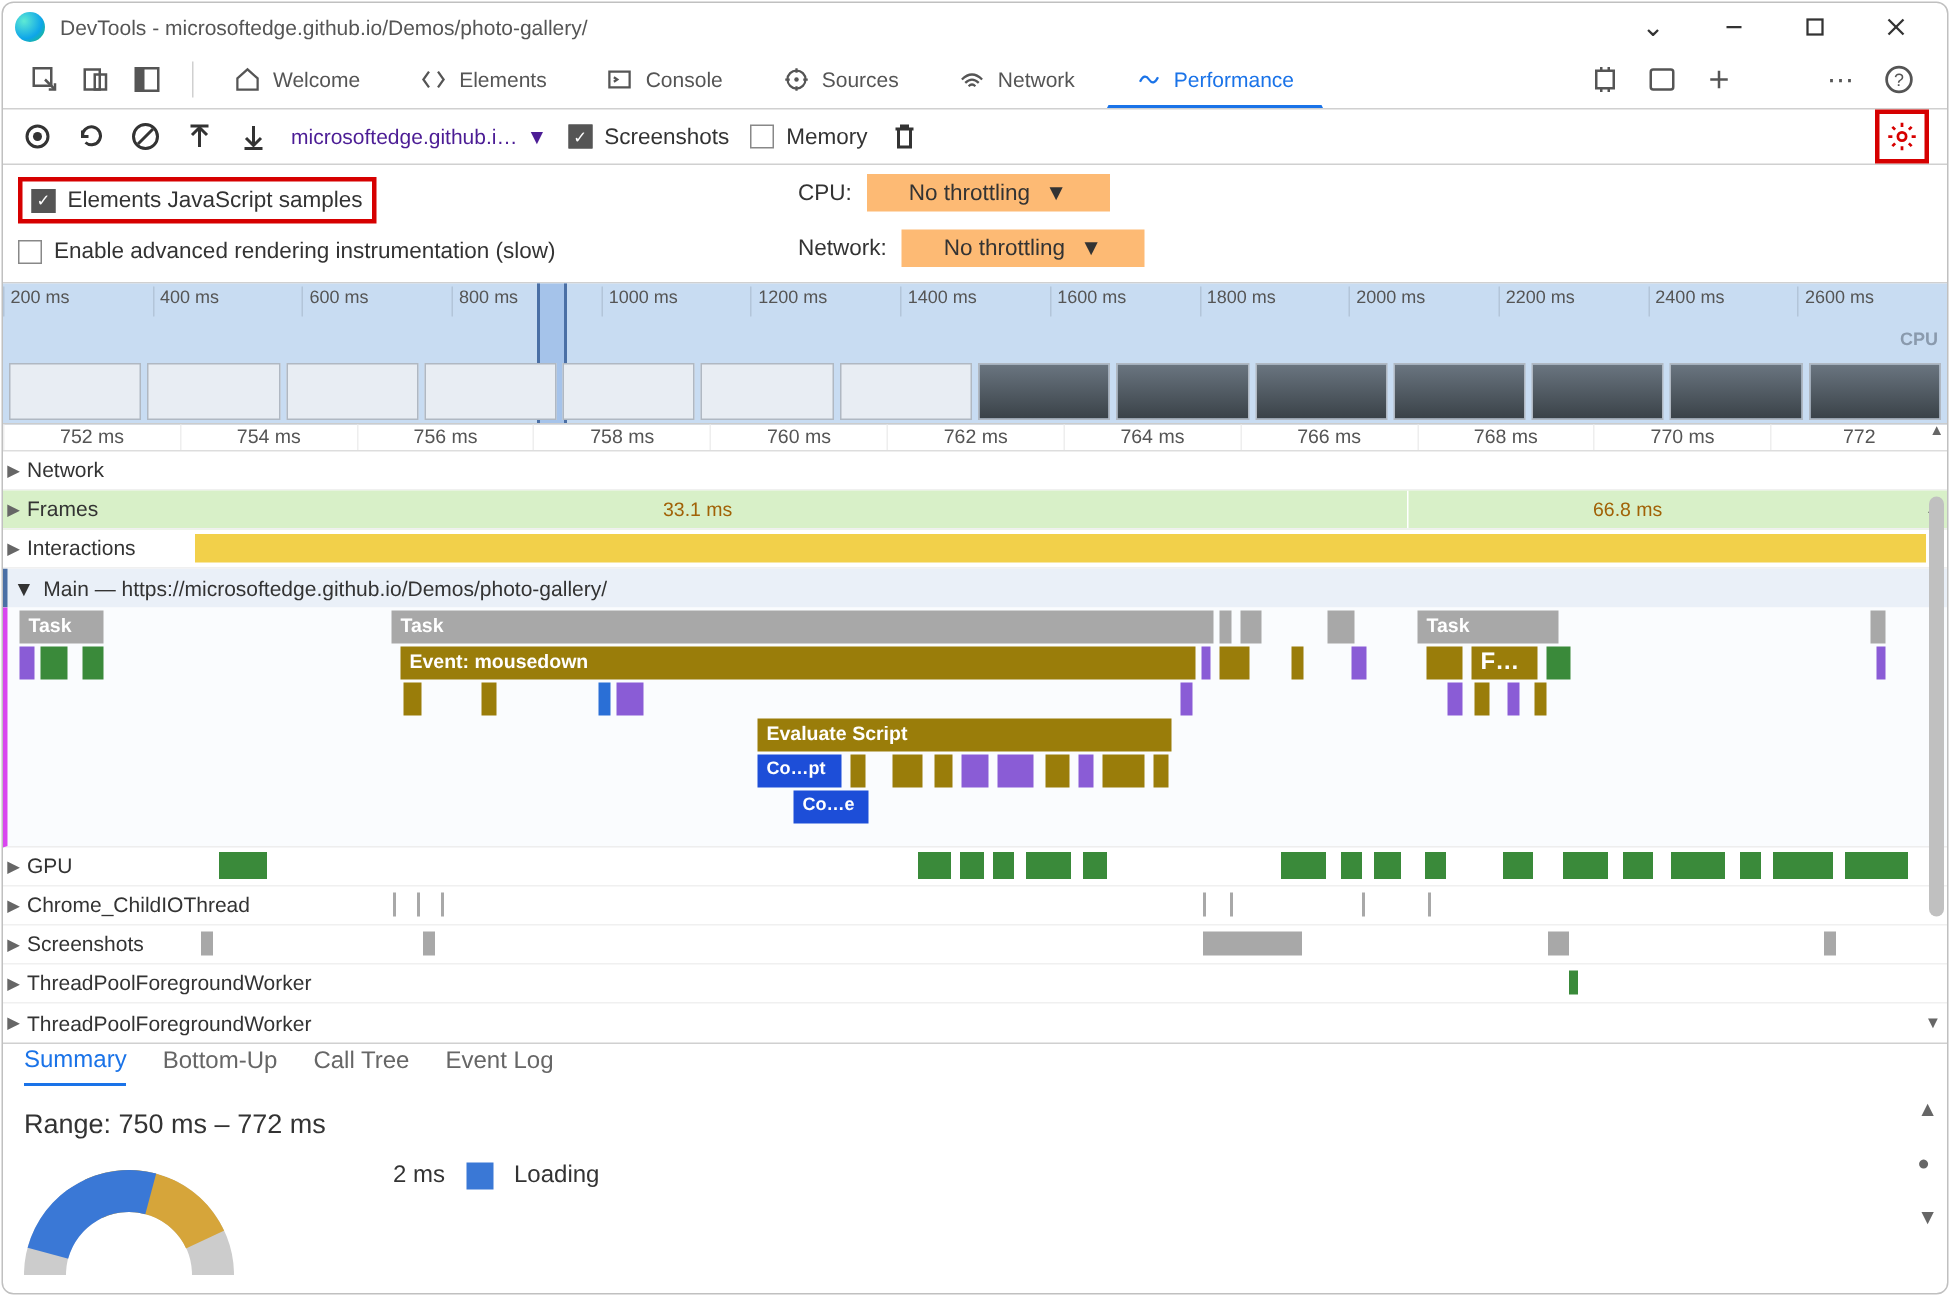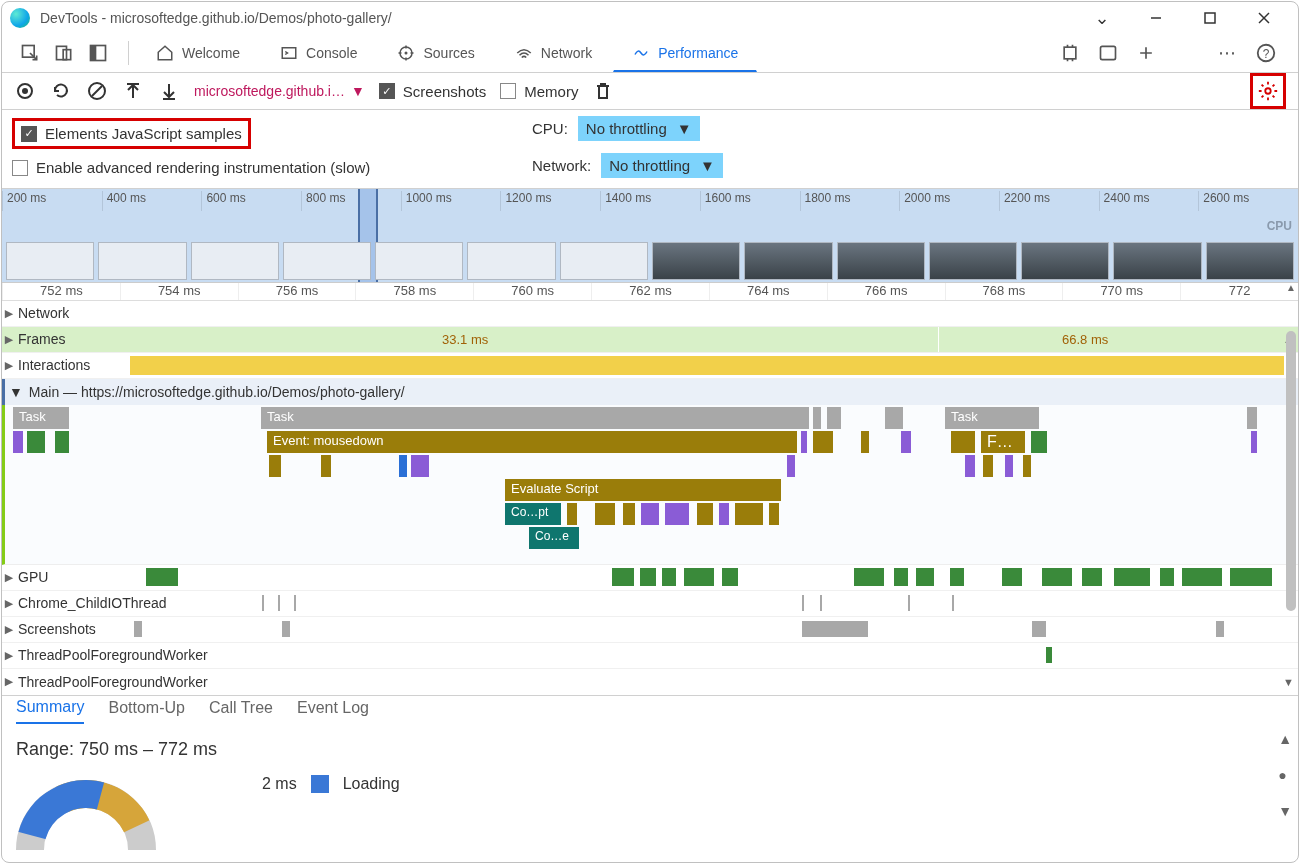--- a/index.html
+++ b/index.html
@@ -16,31 +16,31 @@
 .dock-icons { display: flex; gap: 10px; padding: 0 10px; }
 .icon-btn { width: 24px; height: 24px; display: flex; align-items: center; justify-content: center; color: #555; }
 .vsep { width: 1px; height: 24px; background: #d0d0d0; margin: 0 6px; }
 .tab { height: 38px; display: flex; align-items: center; gap: 8px; padding: 0 18px; color: #555; border: 1px solid transparent; white-space: nowrap; }
 .tab.active { border-bottom: 2px solid #1a73e8; color: #1a73e8; background: #fff; }
 .tab svg { width: 18px; height: 18px; }
 .tabs-right { margin-left: auto; display: flex; align-items: center; gap: 14px; padding-right: 14px; }
 
 .toolbar-row { height: 40px; display: flex; align-items: center; padding: 0 12px; gap: 14px; border-bottom: 1px solid #d0d0d0; }
 .tb-icon { width: 22px; height: 22px; display: flex; align-items: center; justify-content: center; color: #555; }
-.site-sel { display: flex; align-items: center; gap: 6px; color: #be185d; }
+.site-sel { display: flex; align-items: center; gap: 6px; color: #4c1d95; }
 .chk { width: 16px; height: 16px; border: 1px solid #888; display: inline-flex; align-items: center; justify-content: center; font-size: 11px; color: #fff; }
 .chk.checked { background: #555; border-color: #555; }
 .chk-label { display: flex; align-items: center; gap: 8px; color: #333; font-size: 15px; }
 .settings-highlight { border: 3px solid #d60000; padding: 4px; margin-left: auto; }
 
 .options-panel { padding: 6px 10px 10px 10px; border-bottom: 1px solid #d0d0d0; display: grid; grid-template-columns: 520px 340px 1fr; row-gap: 10px; align-items: center; }
 .opt-left { display: flex; flex-direction: column; gap: 10px; }
 .highlight-box { border: 3px solid #d60000; padding: 4px 6px; display: inline-flex; width: fit-content; }
 .opt-mid { display: flex; align-items: center; gap: 10px; justify-content: flex-start; }
-.select-box { background: #7dd3fc; padding: 4px 8px; display: flex; align-items: center; gap: 10px; font-size: 15px; }
+.select-box { background: #fdba74; padding: 4px 28px; display: flex; align-items: center; gap: 10px; font-size: 15px; }
 .opt-right { display: flex; align-items: center; gap: 10px; }
 .num-input { border: 1px solid #bbb; padding: 3px 8px; width: 50px; background: #f5f5f5; text-align: left; font-size: 15px; }
 
 .overview { height: 118px; background: #c8dcf2; position: relative; border-bottom: 1px solid #ccc; }
 .overview .ticks { position: absolute; top: 2px; left: 0; right: 0; height: 20px; display: flex; }
 .overview .tick { flex: 1; font-size: 12px; color: #555; text-align: left; padding-left: 4px; border-left: 1px solid rgba(0,0,0,0.1); }
 .overview .side-lbl { position: absolute; right: 6px; font-size: 12px; color: #8a9aad; font-weight: 600; }
 .ov-sel { position: absolute; top: 0; bottom: 0; background: rgba(100,150,220,0.35); border-left: 2px solid #4a6fa5; border-right: 2px solid #4a6fa5; left: 356px; width: 20px; }
 .ov-thumbs { position: absolute; bottom: 2px; left: 0; right: 0; height: 38px; display: flex; gap: 4px; padding: 0 4px; }
 .thumb { flex: 1; background: #e8edf3; border: 1px solid #b0b8c2; }
@@ -53,28 +53,28 @@
 .tracks { position: relative; }
 .track-row { height: 26px; display: flex; align-items: center; border-bottom: 1px solid #f0f0f0; position: relative; overflow: hidden; }
 .track-row .expander { width: 14px; text-align: center; color: #666; font-size: 11px; }
 .track-row .tname { font-size: 14px; color: #333; padding-left: 2px; white-space: nowrap; z-index: 2; }
 .frames-row { background: #d8f0c8; }
 .frame-sep { position: absolute; top: 0; bottom: 0; width: 1px; background: #fff; }
 .frame-lbl { position: absolute; font-size: 13px; color: #a16207; }
 .interactions-row .bar { position: absolute; left: 128px; right: 14px; top: 3px; bottom: 3px; background: #f2d04a; }
 
 .main-header { height: 26px; display: flex; align-items: center; background: #eaf0f8; font-size: 14px; padding-left: 4px; gap: 6px; border-left: 3px solid #4a6fa5; }
-.flame { position: relative; height: 160px; border-bottom: 1px solid #eee; background: #fafcfe; border-left: 3px solid #84cc16; }
+.flame { position: relative; height: 160px; border-bottom: 1px solid #eee; background: #fafcfe; border-left: 3px solid #d946ef; font-weight: bold; }
 .fb { position: absolute; height: 22px; font-size: 13px; color: #fff; padding: 2px 6px; overflow: hidden; white-space: nowrap; text-overflow: ellipsis; }
 .c-gray { background: #a8a8a8; }
 .c-olive { background: #9a7d0a; }
 .c-blue { background: #2a6fd6; }
 .c-purple { background: #8a5cd6; }
 .c-green { background: #3a8a3a; }
-.c-dolive { background: #0f766e; }
+.c-dolive { background: #1d4ed8; }
 
 .thin { position: absolute; height: 22px; }
 
 .bottom-tabs { height: 40px; display: flex; align-items: center; gap: 24px; padding: 0 14px; border-top: 1px solid #d0d0d0; }
 .btab { color: #666; font-size: 16px; padding-bottom: 6px; }
 .btab.active { color: #1a73e8; border-bottom: 2px solid #1a73e8; }
 
 .summary-pane { padding: 12px 14px; position: relative; }
 .range-txt { font-size: 18px; color: #333; margin-bottom: 20px; }
 .donut { width: 140px; height: 70px; position: relative; overflow: hidden; }
@@ -138,20 +138,26 @@
             <rect x="3" y="3" width="7" height="18" fill="#555"></rect>
           </svg>
         </span>
     </div>
     <div class="vsep"></div>
     <div class="tab">
       <svg viewBox="0 0 24 24">
           <path d="M3 11 L12 3 L21 11 V21 H3 Z" fill="none" stroke="#555" stroke-width="2"></path>
         </svg>
       <span>Welcome</span>
+    </div>
+    <div class="tab">
+      <svg viewBox="0 0 24 24">
+          <path d="M8 5 L3 12 L8 19 M16 5 L21 12 L16 19" fill="none" stroke="#555" stroke-width="2"></path>
+        </svg>
+      <span>Elements</span>
     </div>
     <div class="tab">
       <svg viewBox="0 0 24 24">
           <rect x="3" y="5" width="18" height="14" fill="none" stroke="#555" stroke-width="2"></rect>
           <path d="M7 10 L10 12 L7 14" fill="none" stroke="#555" stroke-width="2"></path>
         </svg>
       <span>Console</span>
     </div>
     <div class="tab">
       <svg viewBox="0 0 24 24">

